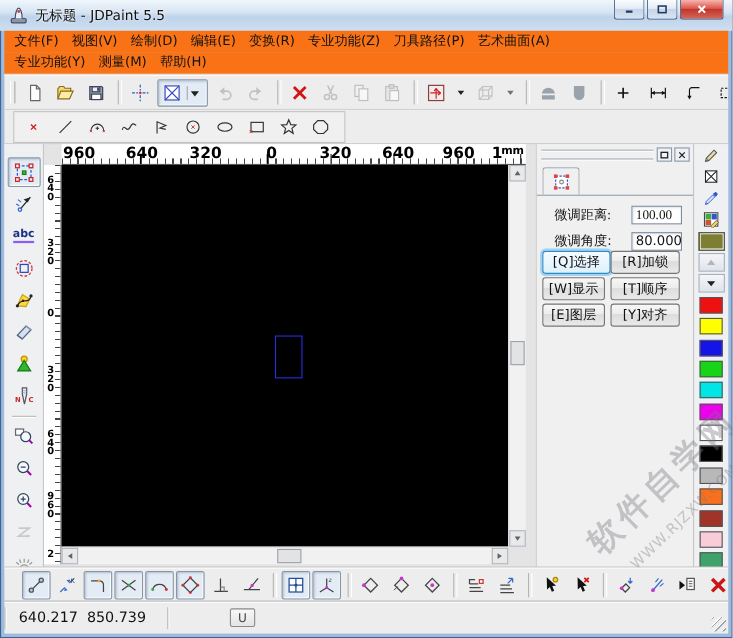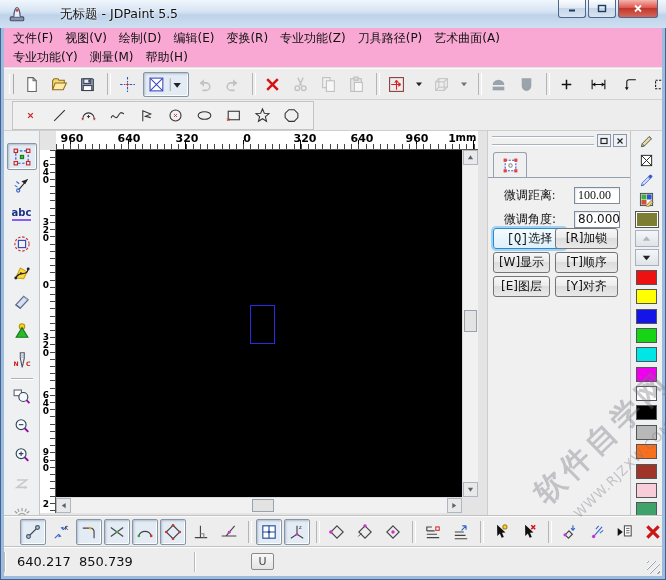--- a/index.html
+++ b/index.html
@@ -1,27 +1,27 @@
 <!DOCTYPE html>
 <html><head>
 <meta charset="utf-8">
 <style>
   html,body{margin:0;padding:0;}
   #win{position:relative;width:666px;height:580px;background:#9dbbdd;font-family:"DejaVu Sans","Liberation Sans",sans-serif;overflow:hidden;box-shadow:inset 0 0 0 1px #41628e;user-select:none;}
   
-  #titlebar{position:absolute;left:0;top:0;right:0;height:28px;background:linear-gradient(#f0f6fc,#d7e4f3 40%,#bed3ea 55%,#cfdff1);display:flex;align-items:center;padding-left:8px;box-sizing:border-box;gap:28px;}
+  #titlebar{position:absolute;left:0;top:0;right:0;height:28px;background:linear-gradient(#f0f6fc,#d7e4f3 40%,#bed3ea 55%,#cfdff1);display:flex;align-items:center;padding-left:8px;box-sizing:border-box;}
   #appicon{width:18px;height:18px;margin-right:6px;flex:none}
   #appicon svg{width:18px;height:18px}
   #title{font-size:12.5px;color:#111;text-shadow:0 0 3px #fff;}
   #caption{position:absolute;right:8px;top:0;display:flex}
   .cap{width:28px;height:18px;border:1px solid #4d6689;border-top:none;border-radius:0 0 3px 3px;background:linear-gradient(#fbfdff,#e2eaf4 45%,#c6d5e8 50%,#d8e4f2);display:flex;align-items:center;justify-content:center;margin-left:2px;box-sizing:border-box;}
   .cap svg{width:10px;height:9px}
   .cap.close{width:40px;background:linear-gradient(#f4b6ae,#e0564c 45%,#c0372b 50%,#d4675b);}
   
-  .menurow{position:absolute;left:4px;right:4px;height:20px;background:#f9a8d4;display:flex;align-items:center;padding-left:3px;font-size:12px;color:#111;box-sizing:border-box;}
+  .menurow{position:absolute;left:4px;right:4px;height:20px;background:#f97316;display:flex;align-items:flex-end;padding-left:3px;font-size:12px;color:#111;box-sizing:border-box;}
   .menurow[data-menu="row1"]{top:28px}
   .menurow[data-menu="row2"]{top:48px;border-bottom:1px solid #e2e2e2}
   .mi{padding:2px 6px;white-space:nowrap;border-radius:2px;}
   
   #tb1{position:absolute;left:4px;right:4px;top:68px;height:32px;background:#ededed;border-top:1px solid #fbfbfb;border-bottom:1px solid #d2d2d2;display:flex;align-items:center;box-sizing:border-box;overflow:hidden;}
   .grip{width:3px;height:20px;border-left:1px solid #fff;border-right:1px solid #a8a8a8;margin:0 5px;flex:none}
   .tb{width:25px;height:25px;display:flex;align-items:center;justify-content:center;border:1px solid transparent;border-radius:2px;flex:none;margin-right:3px;box-sizing:border-box;}
   .tb svg{width:17px;height:17px;display:block}
   .tb.disabled{filter:grayscale(1);opacity:.6}
   .tb.pressed{border-color:#8696a8;background:#e3ebf4;box-shadow:inset 1px 1px 2px rgba(50,70,100,.28),inset -1px -1px 0 #fff;}
@@ -36,21 +36,21 @@
   #tb2 .tb{width:26px;height:25px}
   
   #work{position:absolute;left:4px;right:4px;top:131px;height:385px;background:#e4e4e4}
   #toolbox{position:absolute;left:0;top:0;width:36px;height:385px;background:#eef0f2;border-right:1px solid #c6c6c6;display:flex;flex-direction:column;align-items:center;padding-top:12px;overflow:hidden;box-sizing:border-box;}
   #toolbox .tb{width:30px;height:27px;margin:0 0 2px 0}
   #toolbox .tb svg{width:18px;height:18px}
   #toolbox .tsep{width:22px;height:0;border:none;border-top:1px solid #b2b2b2;border-bottom:1px solid #fff;margin:3px 0}
   #hruler{position:absolute;left:52px;top:0;width:422px;height:19px;background:#fff;border-bottom:1px solid #555;box-sizing:border-box;
     background-image:repeating-linear-gradient(90deg,#444 0 1px,transparent 1px 7.2px),repeating-linear-gradient(90deg,#000 0 1px,transparent 1px 57.6px);
     background-size:100% 5px,100% 9px;background-position:0 100%,14px 100%;background-repeat:repeat-x;}
-  .hlab{position:absolute;top:1px;transform:translateX(-50%);font-size:11px;font-weight:bold;color:#000;white-space:nowrap;}
+  .hlab{position:absolute;top:1px;transform:translateX(-50%);font-size:14px;font-weight:bold;color:#000;white-space:nowrap;}
   .hunit{font-size:10px}
   #vruler{position:absolute;left:36px;top:19px;width:16px;height:363px;background:#fff;border-right:1px solid #555;box-sizing:border-box;
     background-image:repeating-linear-gradient(180deg,#444 0 1px,transparent 1px 7.2px);background-size:5px 100%;background-position:100% 0;background-repeat:no-repeat;}
   .vlab{position:absolute;left:2px;width:8px;font-size:9px;font-weight:bold;color:#000;line-height:8px;text-align:center;}
   #canvas{position:absolute;left:52px;top:19px;width:406px;height:347px;background:#000;}
   #selrect{position:absolute;border:1px solid #2a2ae6}
   
   #vscroll{position:absolute;left:458px;top:19px;width:16px;height:347px;background:#f1f1f1;border-left:1px solid #dcdcdc;box-sizing:border-box;}
   #hscroll{position:absolute;left:52px;top:366px;width:406px;height:16px;background:#f1f1f1;border-top:1px solid #dcdcdc;box-sizing:border-box;}
   .sbtn{position:absolute;width:15px;height:15px;background:#e9e9e9;border:1px solid #b0b6c0;display:flex;align-items:center;justify-content:center;box-sizing:border-box;}
@@ -79,21 +79,21 @@
   .swatch{width:21px;height:15px;border:1px solid #555;box-sizing:border-box;}
   .swatch.current{width:24px;height:17px;box-shadow:inset 0 0 0 1px #fff;}
   
   #snapbar{position:absolute;left:4px;top:516px;width:658px;height:30px;background:#ededed;border-top:1px solid #fbfbfb;box-shadow:0 -1px 0 #c2c2c2;display:flex;align-items:center;padding-left:16px;box-sizing:border-box;overflow:hidden;}
   #snapbar .tb{width:26px;height:26px;margin-right:2px}
   #snapbar .tb svg{width:18px;height:18px}
   
   #statusbar{position:absolute;left:4px;top:546px;width:658px;height:30px;background:#ededed;border-top:1px solid #c2c2c2;box-shadow:inset 0 1px 0 #fff;display:flex;align-items:center;font-size:13px;color:#111;box-sizing:border-box;}
   #stattool{width:222px;padding-left:8px;white-space:pre;box-sizing:border-box;}
   .ssep{width:1px;height:20px;background:#b9b9b9;box-shadow:1px 0 0 #fff;flex:none}
-  #statxy{width:189px;padding-left:12px;white-space:pre;box-sizing:border-box;}
+  #statxy{width:147px;padding-left:12px;white-space:pre;box-sizing:border-box;}
   #statu{margin-left:56px;width:23px;height:17px;border:1px solid #8a8a8a;border-radius:2px;background:linear-gradient(#f8f8f8,#e4e4e4);display:flex;align-items:center;justify-content:center;font-size:11px;color:#444;box-sizing:border-box;}
   #grip{position:absolute;right:2px;bottom:2px;width:13px;height:13px;background:repeating-linear-gradient(135deg,#fdfdfd 0 1px,#98a2b0 1px 2px,transparent 2px 5px);}
   .abc{font:bold 10px/1 "DejaVu Sans",sans-serif;color:#1c2f86;border-bottom:2px solid #8b5cf6;padding-bottom:1px}
   
   #wm{position:absolute;inset:0;pointer-events:none;z-index:50}
   #wm1{position:absolute;left:540px;top:478px;font-size:30px;font-weight:bold;letter-spacing:5px;color:rgba(118,118,130,.38);transform:rotate(-44deg);transform-origin:0 50%;white-space:nowrap;}
   #wm2{position:absolute;left:576px;top:508px;font-size:13px;letter-spacing:1px;color:rgba(118,118,130,.38);transform:rotate(-44deg);transform-origin:0 50%;white-space:nowrap;}
 </style>
 </head>
 <body>
@@ -516,21 +516,21 @@
           <div class="prow" style="top: 55px; font-family: Liberation Serif, serif;">
             <span class="plab">微调距离:</span>
             <span class="pval">100.00</span>
           </div>
           <div class="prow" style="top: 79px;">
             <span class="plab">微调角度:</span>
             <span class="pval">80.000</span>
           </div>
         </div>
       <div id="pbuttons">
-          <span class="pbt hl" style="left: 5px; top: 97px; width: 73px; font-family: Liberation Mono, monospace;">[Q]选择</span>
+          <span class="pbt hl" style="left: 5px; top: 97px; width: 62px;">[Q]选择</span>
           <span class="pbt" style="left: 67px; top: 97px; width: 63px;">[R]加锁</span>
           <span class="pbt" style="left: 5px; top: 121px; width: 57px;">[W]显示</span>
           <span class="pbt" style="left: 67px; top: 121px; width: 63px;">[T]顺序</span>
           <span class="pbt" style="left: 5px; top: 145px; width: 57px;">[E]图层</span>
           <span class="pbt" style="left: 67px; top: 145px; width: 63px;">[Y]对齐</span>
         </div>
     </div>
 
     <div id="colorbar">
         <span class="cbi">

